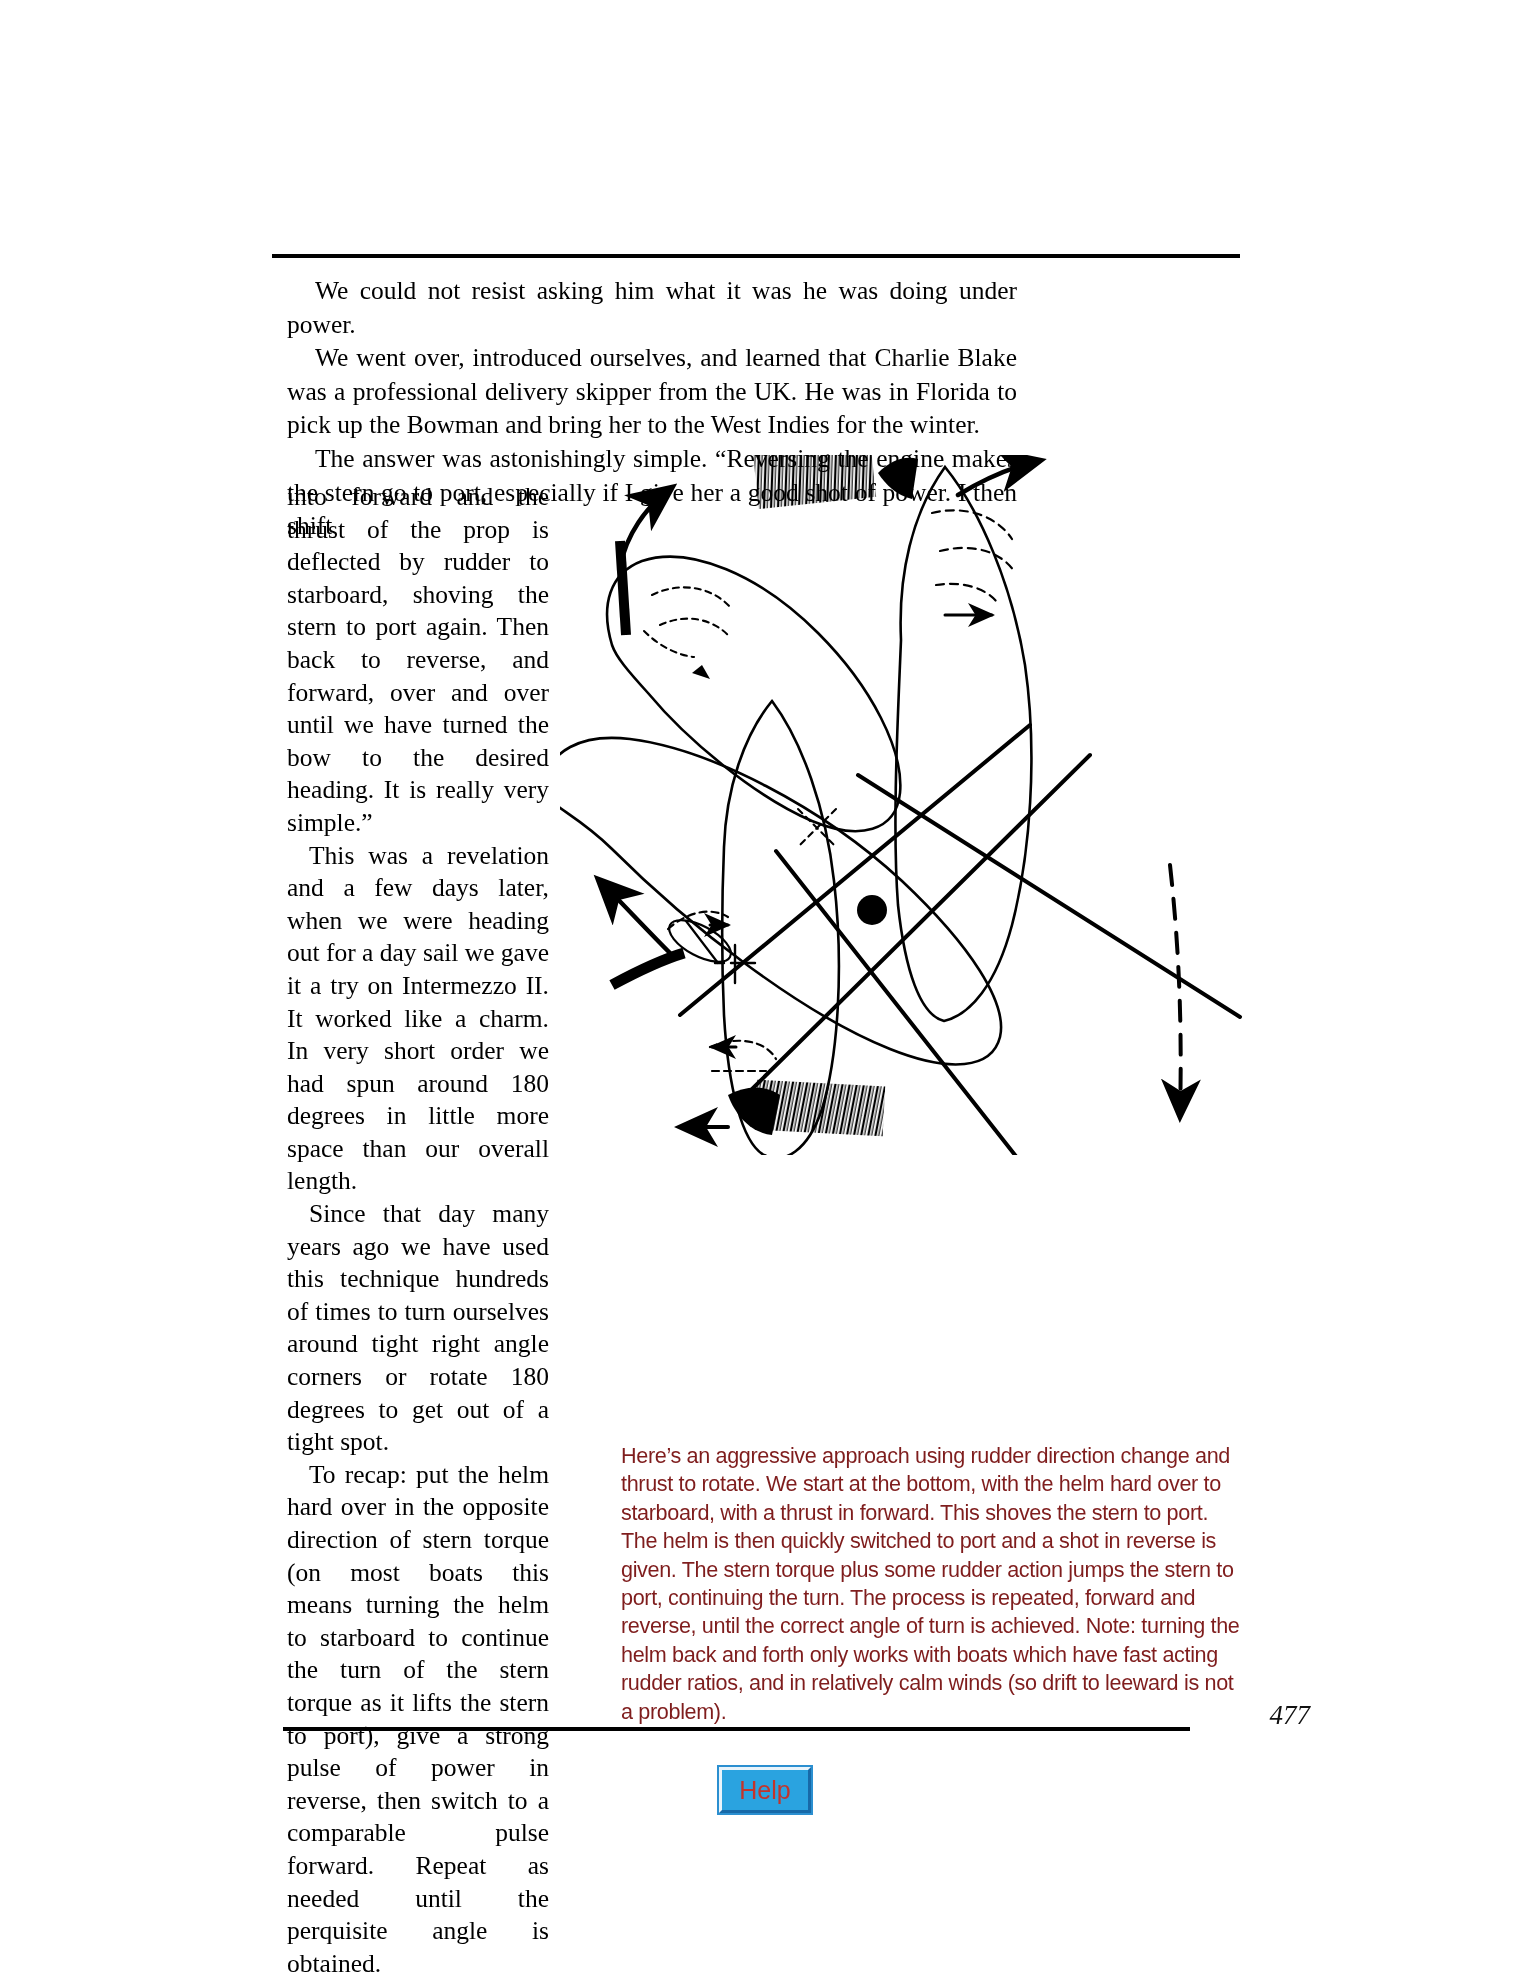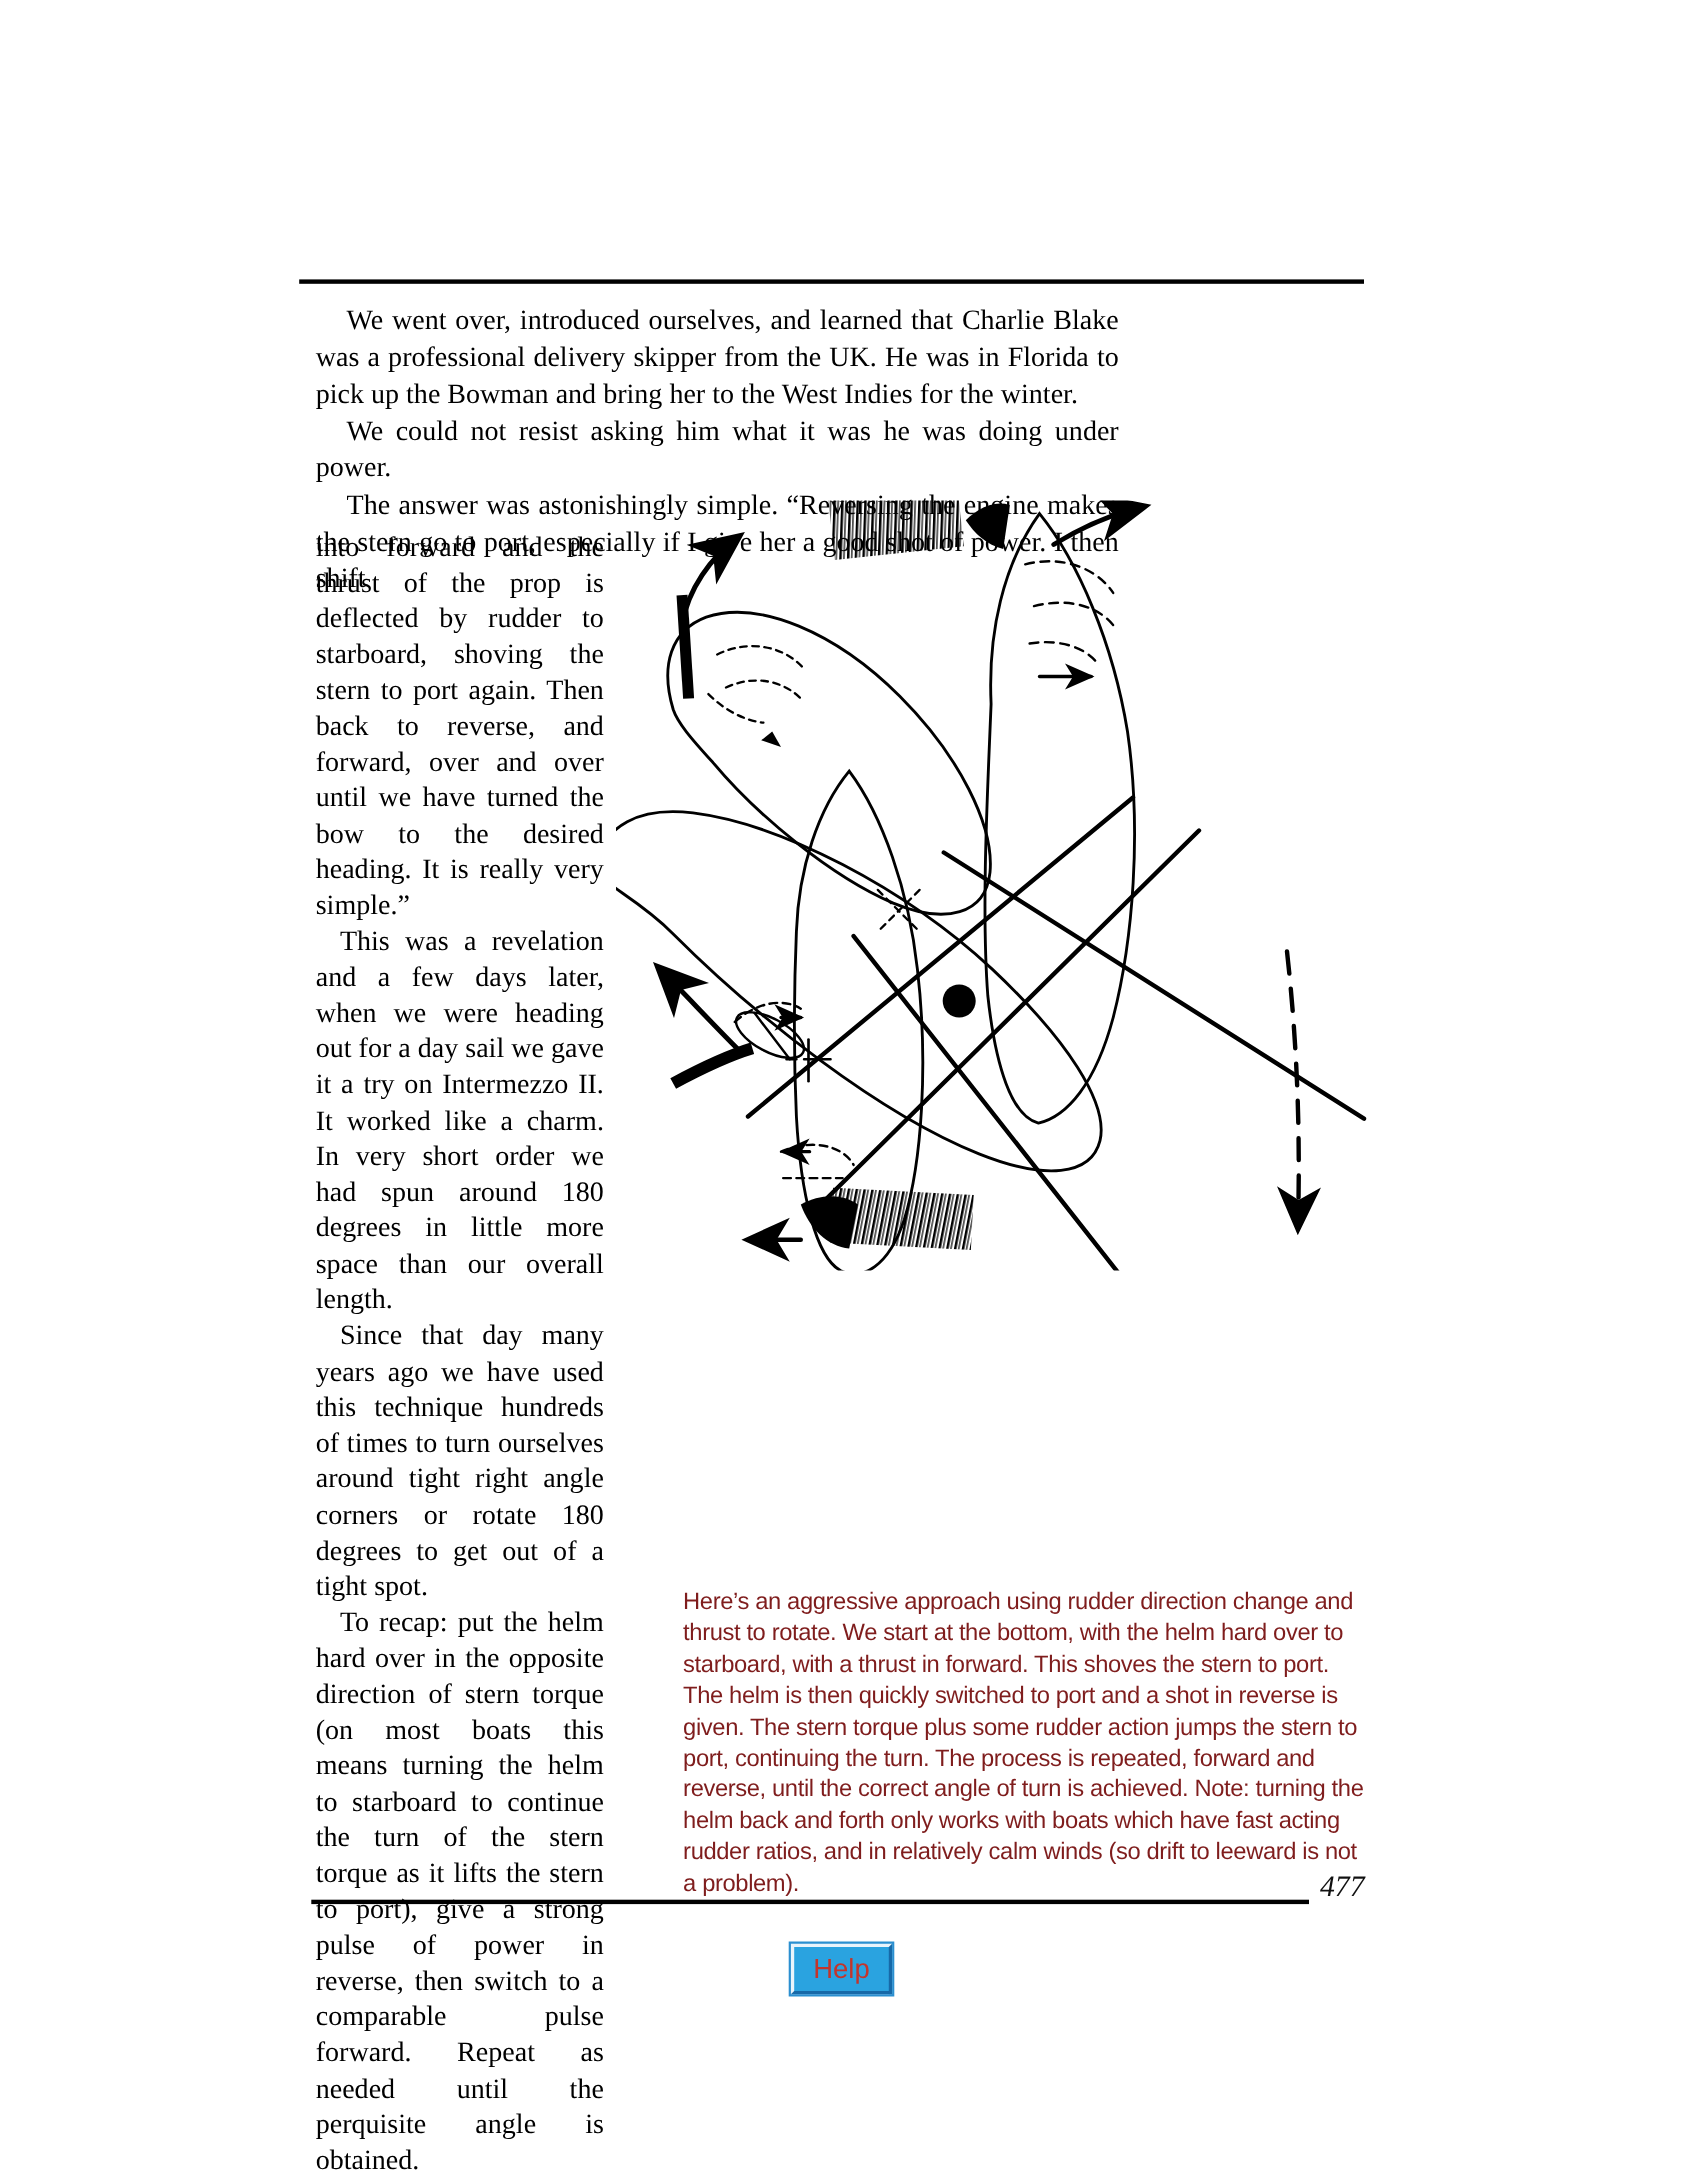--- a/index.html
+++ b/index.html
@@ -120,21 +120,21 @@
   }
   .folio {
     position: absolute;
     left: 1200px;
     top: 1700px;
     width: 110px;
     font-family: "Liberation Serif", serif;
     font-style: italic;
     font-size: 27px;
     color: #111;
-    text-align: left;
+    text-align: right;
   }
 
   
   .help-wrap {
     position: absolute;
     left: 0;
     top: 1767px;
     width: 1530px;
     text-align: center;
   }
@@ -160,22 +160,22 @@
 </style>
 </head>
 <body>
 
 <div class="page">
 
 
   <div class="rule-top"></div>
 
   <div class="lead">
+    <p>We could not resist asking him what it was he was doing under power.</p>
     <p>We went over, introduced ourselves, and learned that Charlie Blake was a professional delivery skipper from the UK. He was in Florida to pick up the Bowman and bring her to the West Indies for the winter.</p>
-    <p>We could not resist asking him what it was he was doing under power.</p>
     <p class="last">The answer was astonishingly simple. “Reversing the engine makes the stern go to port, especially if I give her a good shot of power. I then shift</p>
   </div>
 
   <div class="colL">
     <p>into forward and the thrust of the prop is deflected by rudder to starboard, shoving the stern to port again. Then back to reverse, and forward, over and over until we have turned the bow to the desired heading. It is really very simple.”</p>
     <p class="ind">This was a revelation and a few days later, when we were heading out for a day sail we gave it a try on Intermezzo II. It worked like a charm. In very short order we had spun around 180 degrees in little more space than our overall length.</p>
     <p class="ind">Since that day many years ago we have used this technique hundreds of times to turn ourselves around tight right angle corners or rotate 180 degrees to get out of a tight spot.</p>
     <p class="ind">To recap: put the helm hard over in the opposite direction of stern torque (on most boats this means turning the helm to starboard to continue the turn of the stern torque as it lifts the stern to port), give a strong pulse of power in reverse, then switch to a comparable pulse forward. Repeat as needed until the perquisite angle is obtained.</p>
 
   </div>

